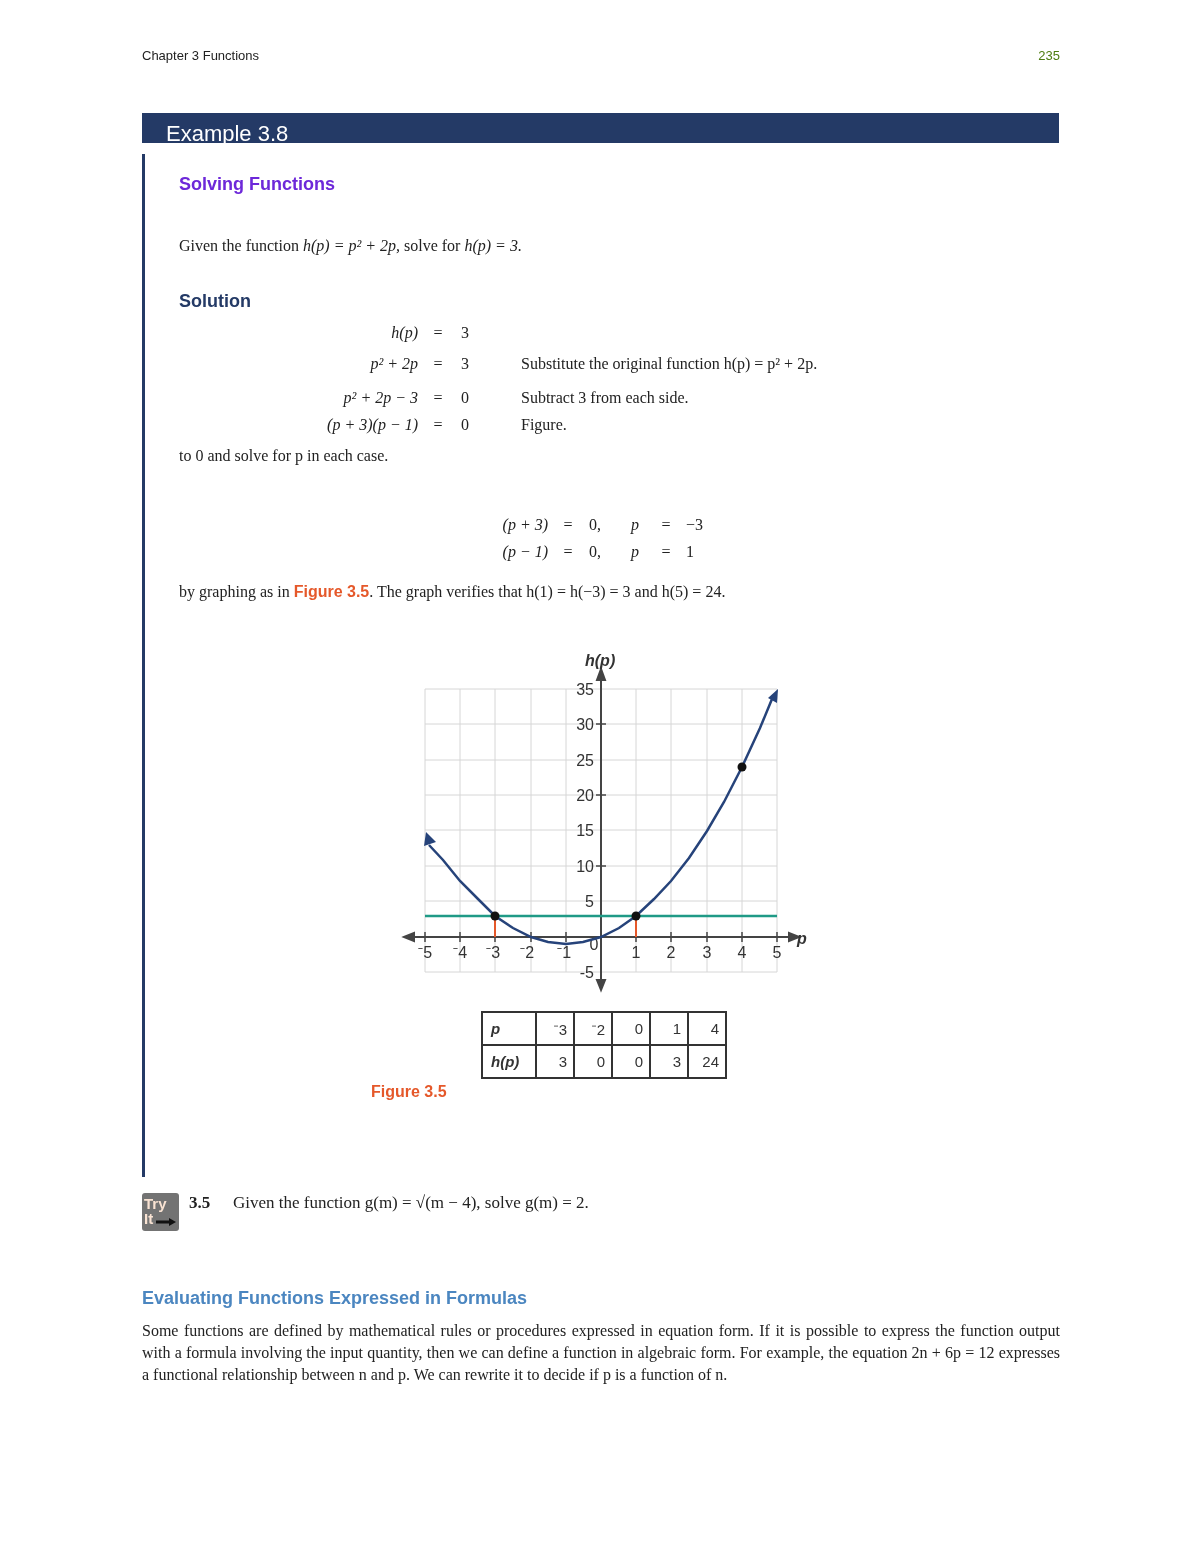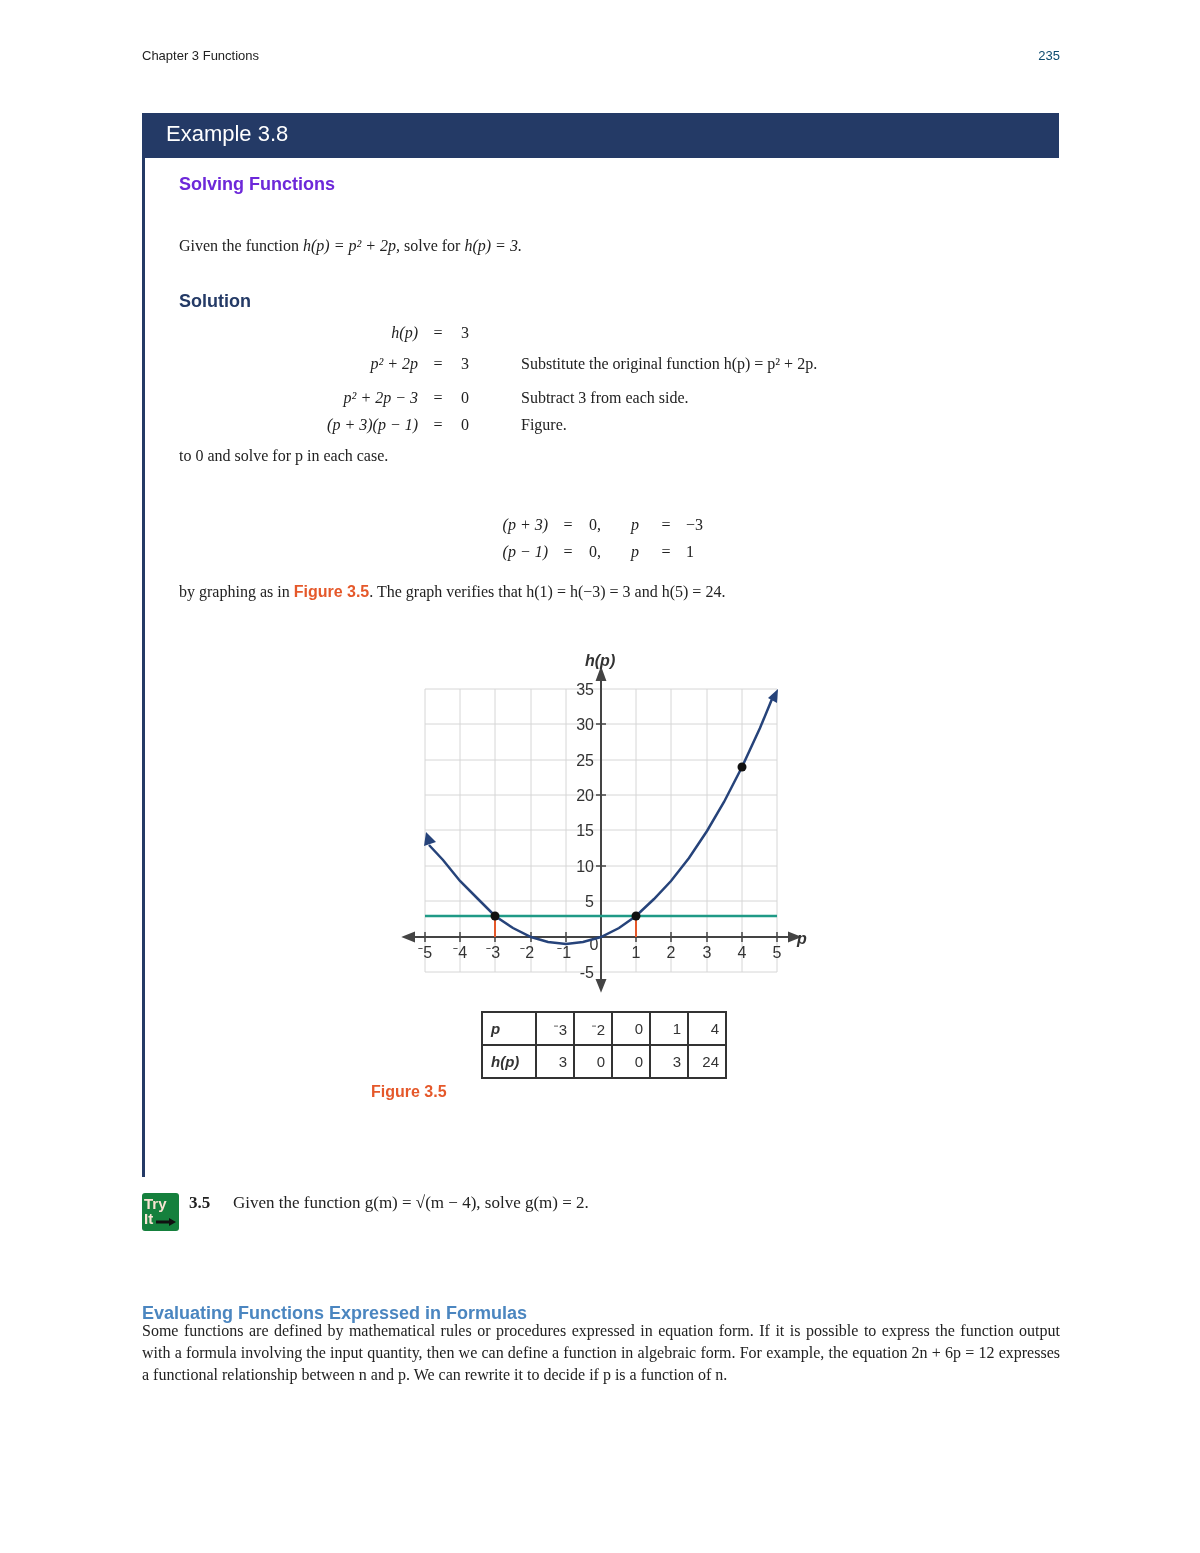--- a/index.html
+++ b/index.html
@@ -1,22 +1,22 @@
 <!DOCTYPE html>
 <html><head>
 <meta charset="utf-8">
 <style>
   html, body { margin: 0; padding: 0; background: #ffffff; }
   body { width: 1200px; height: 1553px; position: relative; overflow: hidden;
          font-family: "Liberation Serif", serif; color: #222; }
   .abs { position: absolute; }
   .running-head { left: 142px; top: 48px; font-family: "Liberation Sans", sans-serif; font-size: 13px; color: #222; }
-  .page-num { right: 140px; top: 48px; font-family: "Liberation Sans", sans-serif; font-size: 13px; color: #0c4a6e; }
-
-  .example-bar { left: 142px; top: 113px; width: 917px; height: 45px; background: #243a66;
+  .page-num { right: 140px; top: 48px; font-family: "Liberation Sans", sans-serif; font-size: 13px; color: #4d7c0f; }
+
+  .example-bar { left: 142px; top: 113px; width: 917px; height: 30px; background: #243a66;
                  color: #ffffff; font-family: "Liberation Sans", sans-serif; font-size: 22px;
                  line-height: 41px; box-sizing: border-box; padding-left: 24px; }
   .example-rule { left: 142px; top: 154px; width: 3px; height: 1023px; background: #243a66; }
 
   .h-blue { font-family: "Liberation Sans", sans-serif; font-weight: bold; color: #6d28d9; font-size: 18px; }
   .body-text { font-size: 16px; line-height: 30px; }
   .math { font-family: "Liberation Serif", serif; font-style: italic; }
   .mathr { font-family: "Liberation Serif", serif; font-style: normal; }
   .fig-link { color: #e5582a; font-family: "Liberation Sans", sans-serif; font-weight: bold; }
 
@@ -28,28 +28,28 @@
 
   .fig-caption { left: 371px; top: 1083px; font-family: "Liberation Sans", sans-serif; font-weight: bold;
                  font-size: 16px; color: #e5582a; }
 
   table.tbl { position: absolute; left: 481px; top: 1011px; border-collapse: collapse;
               font-family: "Liberation Sans", sans-serif; font-size: 15px; }
   table.tbl td { border: 2px solid #333; height: 31px; text-align: right; padding: 0 6px; color: #333; }
   table.tbl td.hd { text-align: left; font-weight: bold; font-style: italic; width: 38px; padding-left: 8px; }
   table.tbl td.c { width: 24px; }
 
-  .tryit-icon { left: 142px; top: 1193px; width: 37px; height: 38px; background: #15803d; border-radius: 3px;
+  .tryit-icon { left: 142px; top: 1193px; width: 37px; height: 38px; background: #737373; border-radius: 3px;
                 color: #f9e3d3; font-family: "Liberation Sans", sans-serif; font-weight: bold; font-size: 15px;
                 line-height: 15px; box-sizing: border-box; padding: 3px 2px; }
   .tryit-num { left: 189px; top: 1193px; font-family: "Liberation Serif", serif; font-weight: bold; font-size: 17px; }
   .tryit-text { left: 233px; top: 1193px; font-size: 17px; }
 
   .section-title { left: 142px; top: 1288px; font-family: "Liberation Sans", sans-serif; font-weight: bold;
-                   font-size: 18px; color: #4b86c0; margin-top: 15px; }
+                   font-size: 18px; color: #4b86c0; }
   .section-body { left: 142px; top: 1320px; width: 918px; font-size: 16px; line-height: 22px; text-align: justify; }
 </style>
 </head>
 <body>
 
 <div class="abs running-head">Chapter 3 Functions</div>
 <div class="abs page-num">235</div>
 
 <div class="abs example-bar">
   <span>Example 3.8</span>

